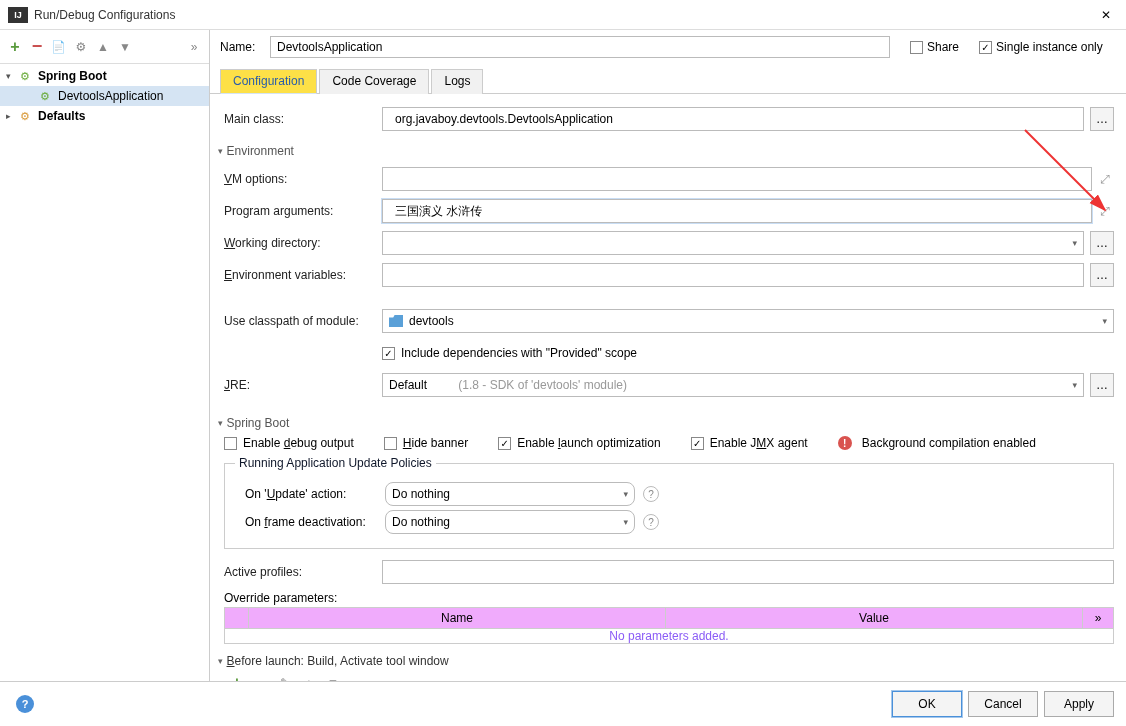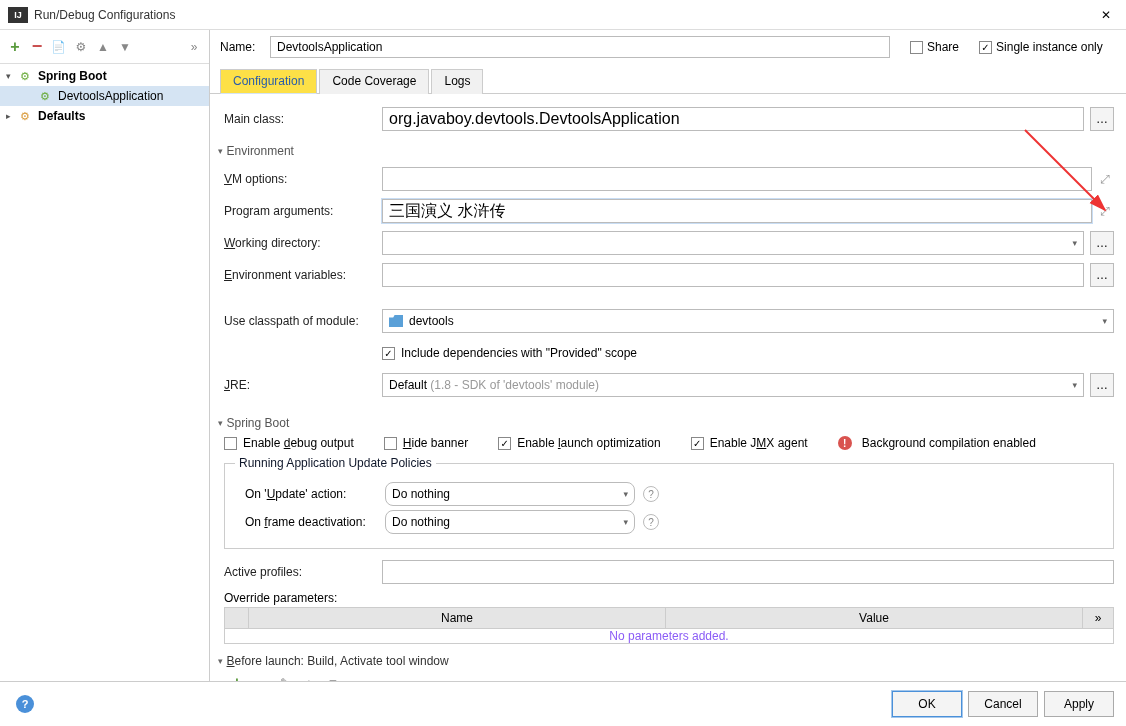--- a/index.html
+++ b/index.html
@@ -46,21 +46,21 @@
 .tabs { display: flex; padding: 4px 10px 0 10px; border-bottom: 1px solid #ccc; }
 .tab { padding: 4px 12px 5px 12px; border: 1px solid #ccc; border-bottom: none; margin-right: 2px; background: #f1f1f1; cursor: pointer; position: relative; top: 1px; }
 .tab.active { background: #fde047; border-bottom: 1px solid #d5e4f3; color: #2a5da8; }
 
 
 .form-body { flex: 1; padding: 10px 12px 0 14px; overflow: hidden; border-bottom: 1px solid #ccc; }
 .form-row { display: flex; align-items: center; min-height: 30px; margin-bottom: 2px; }
 .form-row label { width: 158px; color: #222; }
 .form-row label u { text-decoration: underline; }
 .form-row .field { flex: 1; display: flex; align-items: center; }
-.form-row .field input[type=text], .form-row .field select { width: 100%; height: 24px; border: 1px solid #bbb; padding: 0 6px; background: #fff; font-size: 16px; }
+.form-row .field input[type=text], .form-row .field select { width: 100%; height: 24px; border: 1px solid #bbb; padding: 0 12px; background: #fff; font-size: 12px; }
 .field.highlighted input { border: 1px solid #4a90d9; box-shadow: 0 0 0 1px rgba(74,144,217,.3); }
 .browse-btn { width: 24px; height: 24px; border: 1px solid #bbb; margin-left: 6px; display: flex; align-items: center; justify-content: center; background: #f4f4f4; cursor: pointer; font-size: 12px; }
 .expand-btn { width: 18px; height: 24px; margin-left: 4px; display: flex; align-items: center; justify-content: center; color: #999; }
 .select-wrap { display: flex; align-items: center; width: 100%; border: 1px solid #bbb; height: 24px; background: #fff; padding: 0 6px; }
 .select-wrap .chev { margin-left: auto; color: #666; font-size: 9px; }
 .select-wrap .folder-ico { width: 14px; height: 12px; background: #5aa0d8; margin-right: 6px; clip-path: polygon(0 20%, 30% 20%, 40% 0, 100% 0, 100% 100%, 0 100%); }
 
 .section-head { display: flex; align-items: center; color: #555; margin: 10px 0 6px -6px; }
 .section-head .tri { font-size: 9px; margin-right: 4px; color: #666; }
 
@@ -69,40 +69,40 @@
 .group-row { display: flex; align-items: center; margin: 4px 0; }
 .group-row label { width: 150px; padding-left: 10px; }
 .group-row .select-wrap { max-width: 250px; border-radius: 8px; }
 .help-ico { width: 16px; height: 16px; border: 1px solid #bbb; border-radius: 50%; display: flex; align-items: center; justify-content: center; color: #888; margin-left: 8px; font-size: 10px; }
 
 .chk-line { display: flex; align-items: center; gap: 30px; margin: 4px 0 6px 0; }
 .chk-item { display: flex; align-items: center; gap: 6px; }
 .hint-warn { width: 14px; height: 14px; border-radius: 50%; background: #d9534f; color: #fff; display: inline-flex; align-items: center; justify-content: center; font-size: 10px; font-weight: bold; margin-right: 4px; }
 
 .table-wrap { border: 1px solid #ccc; margin-top: 2px; }
-.tbl-head { display: flex; background: #e5e5e5; border-bottom: 1px solid #ccc; }
+.tbl-head { display: flex; background: #f0abfc; border-bottom: 1px solid #ccc; }
 .tbl-head .col { flex: 1; text-align: center; padding: 3px 0; border-right: 1px solid #ccc; }
 .tbl-head .col:last-child { border-right: none; }
 .tbl-head .chkcol { width: 24px; flex: none; }
 .tbl-head .morecol { width: 30px; flex: none; }
 .tbl-body { height: 14px; display: flex; align-items: center; justify-content: center; color: #8b5cf6; }
 
 .before-launch { margin: 10px 0 2px -6px; display: flex; align-items: center; color: #333; }
 .before-launch .tri { font-size: 9px; margin-right: 4px; color: #666; }
 .bl-toolbar { display: flex; gap: 6px; margin: 6px 0 0 4px; }
 
 
 .red-arrow { position: absolute; pointer-events: none; }
 
 
 .bottom-bar { height: 44px; display: flex; align-items: center; justify-content: flex-end; padding: 0 12px; gap: 6px; }
 .bottom-bar .help { margin-right: auto; width: 18px; height: 18px; border-radius: 50%; background: #4a90d9; color: #fff; display: flex; align-items: center; justify-content: center; font-size: 11px; font-weight: bold; margin-left: 4px; }
 .btn { min-width: 70px; height: 26px; border: 1px solid #aaa; background: #f4f4f4; cursor: pointer; padding: 0 10px; }
 .btn.primary { border: 1px solid #4a90d9; box-shadow: 0 0 0 1px rgba(74,144,217,.5); }
-.faded { color: #999; }
+.faded { color: #999; margin-left: 28px; }
 </style>
 </head>
 <body>
 
 <div class="title-bar">
   <div class="icon">IJ</div>
   <div class="title">Run/Debug Configurations</div>
   <div class="close">✕</div>
 </div>
 

